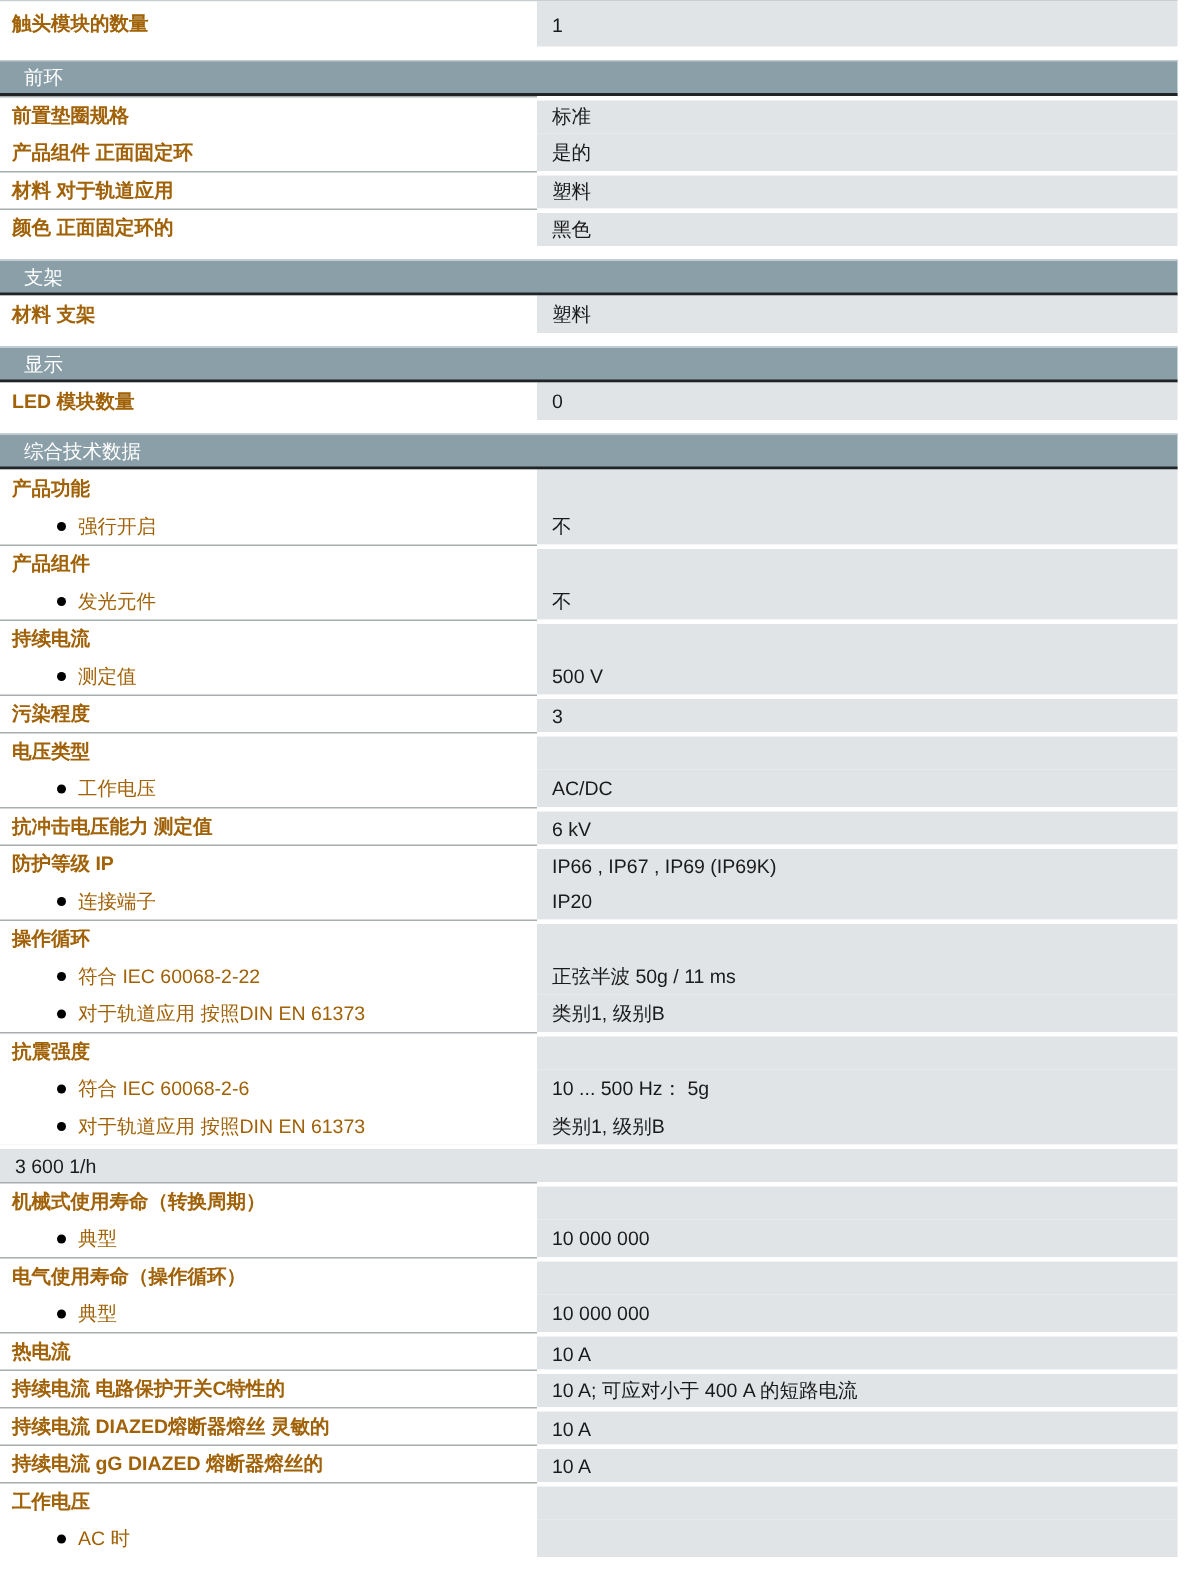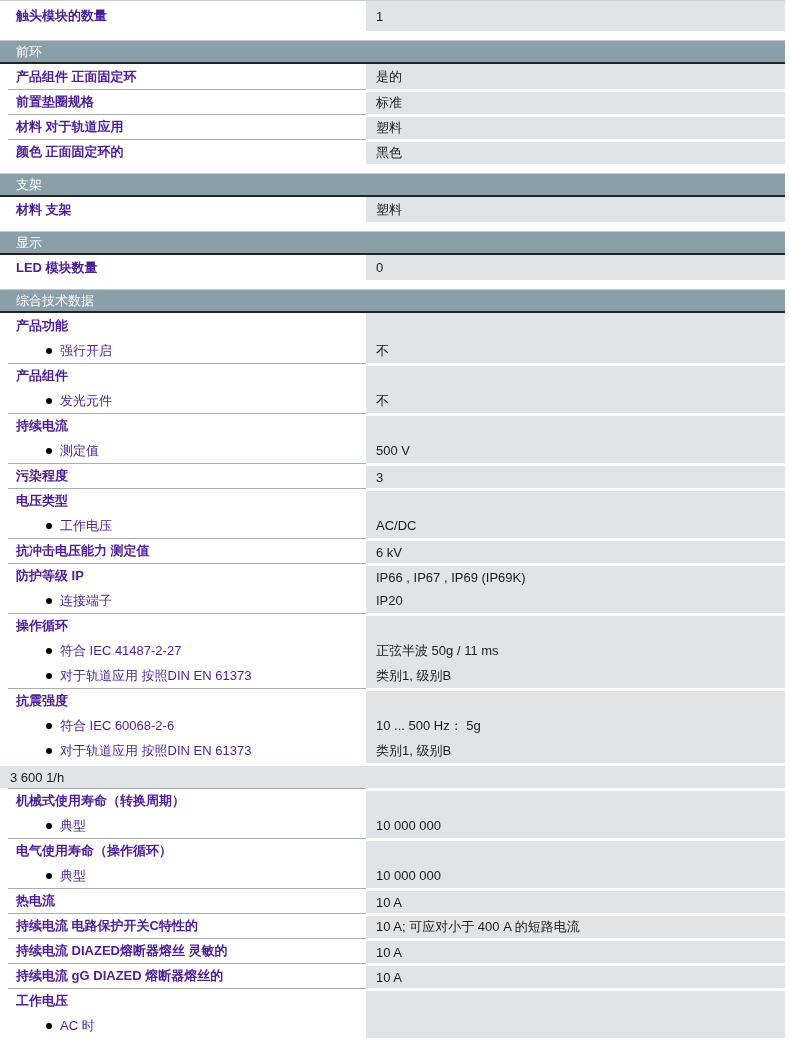--- a/index.html
+++ b/index.html
@@ -35,24 +35,23 @@
   .cell-label {
     width: 358px;
     flex: none;
     display: flex;
     align-items: center;
     padding-left: 8px;
     box-sizing: border-box;
     background: #ffffff;
     font-size: 13px;
     font-weight: bold;
-    color: #4c1d95;
+    color: #a16207;
     white-space: nowrap;
     overflow: hidden;
-    margin-left: 8px;
   }
   .row.sub .cell-label { font-weight: normal; align-items: center; }
 
   .cell-value {
     flex: 1;
     display: flex;
     align-items: center;
     padding-left: 10px;
     box-sizing: border-box;
     background: #e0e4e7;
@@ -83,34 +82,34 @@
         <div class="cell-label">
           <span>触头模块的数量</span>
         </div>
         <div class="cell-value">
           <span>1</span>
         </div>
       </div>
     </div>
     <div class="section">
       <div class="section-bar"><span>前环</span></div>
+      <div class="row main sep">
+        <div class="cell-label">
+          <span>前置垫圈规格</span>
+        </div>
+        <div class="cell-value">
+          <span>标准</span>
+        </div>
+      </div>
       <div class="row main">
         <div class="cell-label">
           <span>产品组件 正面固定环</span>
         </div>
         <div class="cell-value">
           <span>是的</span>
-        </div>
-      </div>
-      <div class="row main sep">
-        <div class="cell-label">
-          <span>前置垫圈规格</span>
-        </div>
-        <div class="cell-value">
-          <span>标准</span>
         </div>
       </div>
       <div class="row main sep">
         <div class="cell-label">
           <span>材料 对于轨道应用</span>
         </div>
         <div class="cell-value">
           <span>塑料</span>
         </div>
       </div>
@@ -252,21 +251,21 @@
         <div class="cell-label">
           <span>操作循环</span>
         </div>
         <div class="cell-value">
           <span></span>
         </div>
       </div>
       <div class="row sub">
         <div class="cell-label">
           <span class="bullet"></span>
-          <span>符合 IEC 41487-2-27</span>
+          <span>符合 IEC 60068-2-22</span>
         </div>
         <div class="cell-value">
           <span>正弦半波 50g / 11 ms</span>
         </div>
       </div>
       <div class="row sub">
         <div class="cell-label">
           <span class="bullet"></span>
           <span>对于轨道应用 按照DIN EN 61373</span>
         </div>

